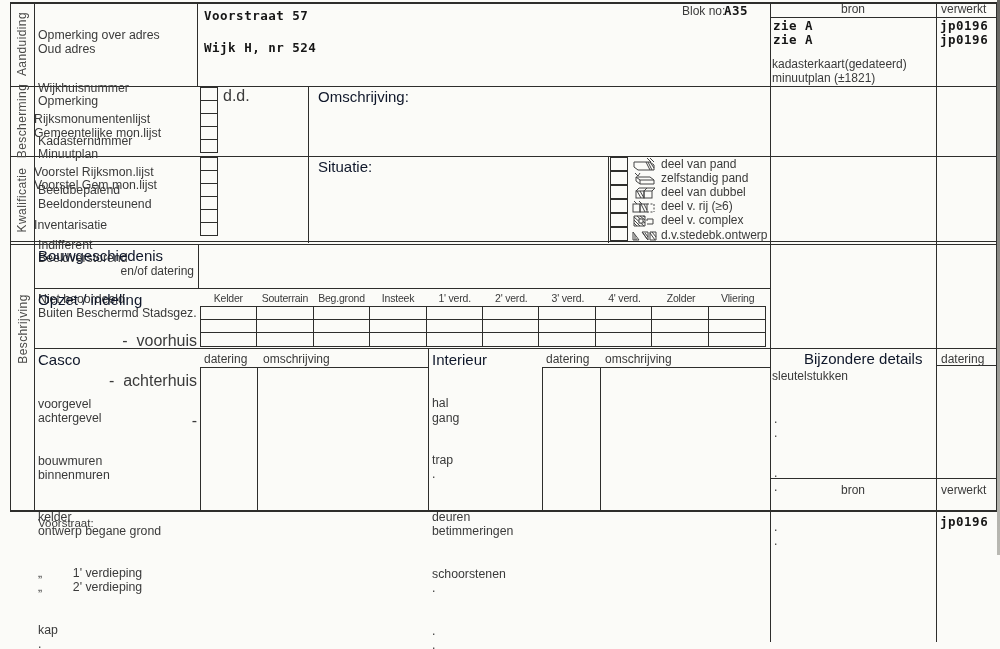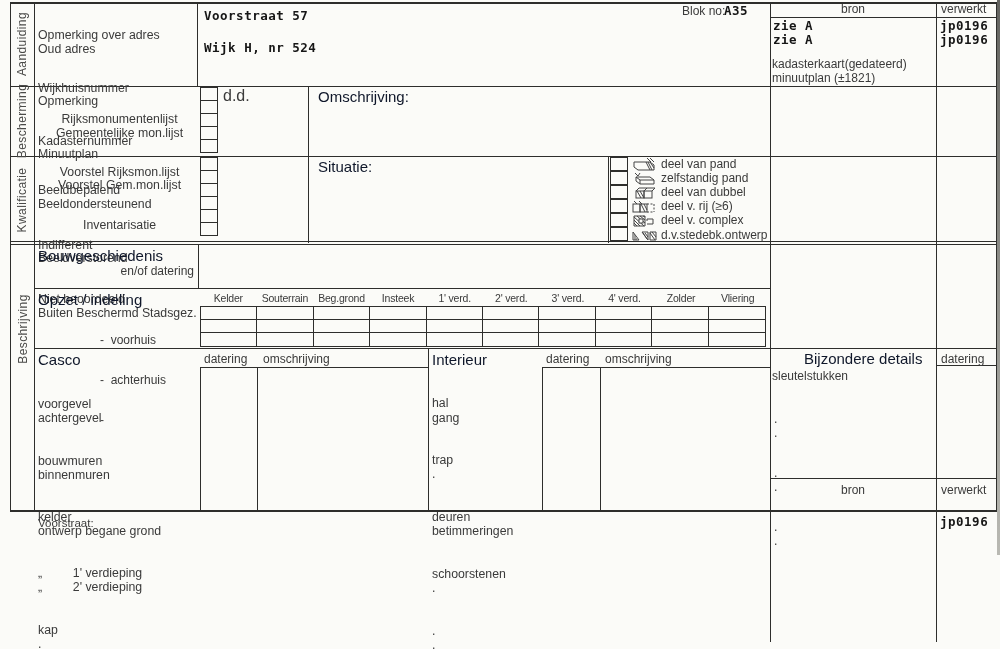--- a/index.html
+++ b/index.html
@@ -104,21 +104,21 @@
   <div class="txt lbl" style="left:770px;top:2px;width:166px;text-align:center;">bron</div>
   <div class="txt lbl" style="left:941px;top:2px;">verwerkt</div>
 
   <div class="txt mono" style="left:773px;top:18px;">zie A</div>
   <div class="txt mono" style="left:773px;top:32px;">zie A</div>
   <div class="txt lbl" style="left:772px;top:57px;">kadasterkaart(gedateerd)</div>
   <div class="txt lbl" style="left:772px;top:71px;">minuutplan (±1821)</div>
   <div class="txt mono" style="left:940px;top:18px;">jp0196</div>
   <div class="txt mono" style="left:940px;top:32px;">jp0196</div>
 
-  <div class="rows" style="left:56px;top:87px;line-height:13.2px;text-align:center;">
+  <div class="rows" style="left:34px;top:87px;line-height:13.2px;">
     <div>Rijksmonumentenlijst</div><div>Gemeentelijke mon.lijst</div>
     <div>Voorstel Rijksmon.lijst</div><div>Voorstel Gem.mon.lijst</div>
     <div>Inventarisatie</div>
   </div>
   <div class="cbstack" style="left:200px;top:88px;">
     <div class="cb"></div>
     <div class="cb"></div>
     <div class="cb"></div>
     <div class="cb"></div>
     <div class="cb"></div>
@@ -212,21 +212,21 @@
       <span>Souterrain</span>
     <span>Beg.grond</span>
       <span>Insteek</span>
     <span>1' verd.</span>
       <span>2' verd.</span>
     <span>3' verd.</span>
       <span>4' verd.</span>
     <span>Zolder</span>
       <span>Vliering</span>
   </div>
-  <div class="rows" style="left:100px;top:307px;width:97px;text-align:left;line-height:13.4px;font-size:12px;">
+  <div class="rows" style="left:100px;top:307px;width:97px;text-align:right;line-height:13.4px;font-size:16px;">
     <div>-  voorhuis</div>
     <div>-  achterhuis</div>
     <div>-</div>
   </div>
   <div class="opzet-grid">
     <i></i>
       <i></i>
       <i></i>
       <i></i>
       <i></i>

